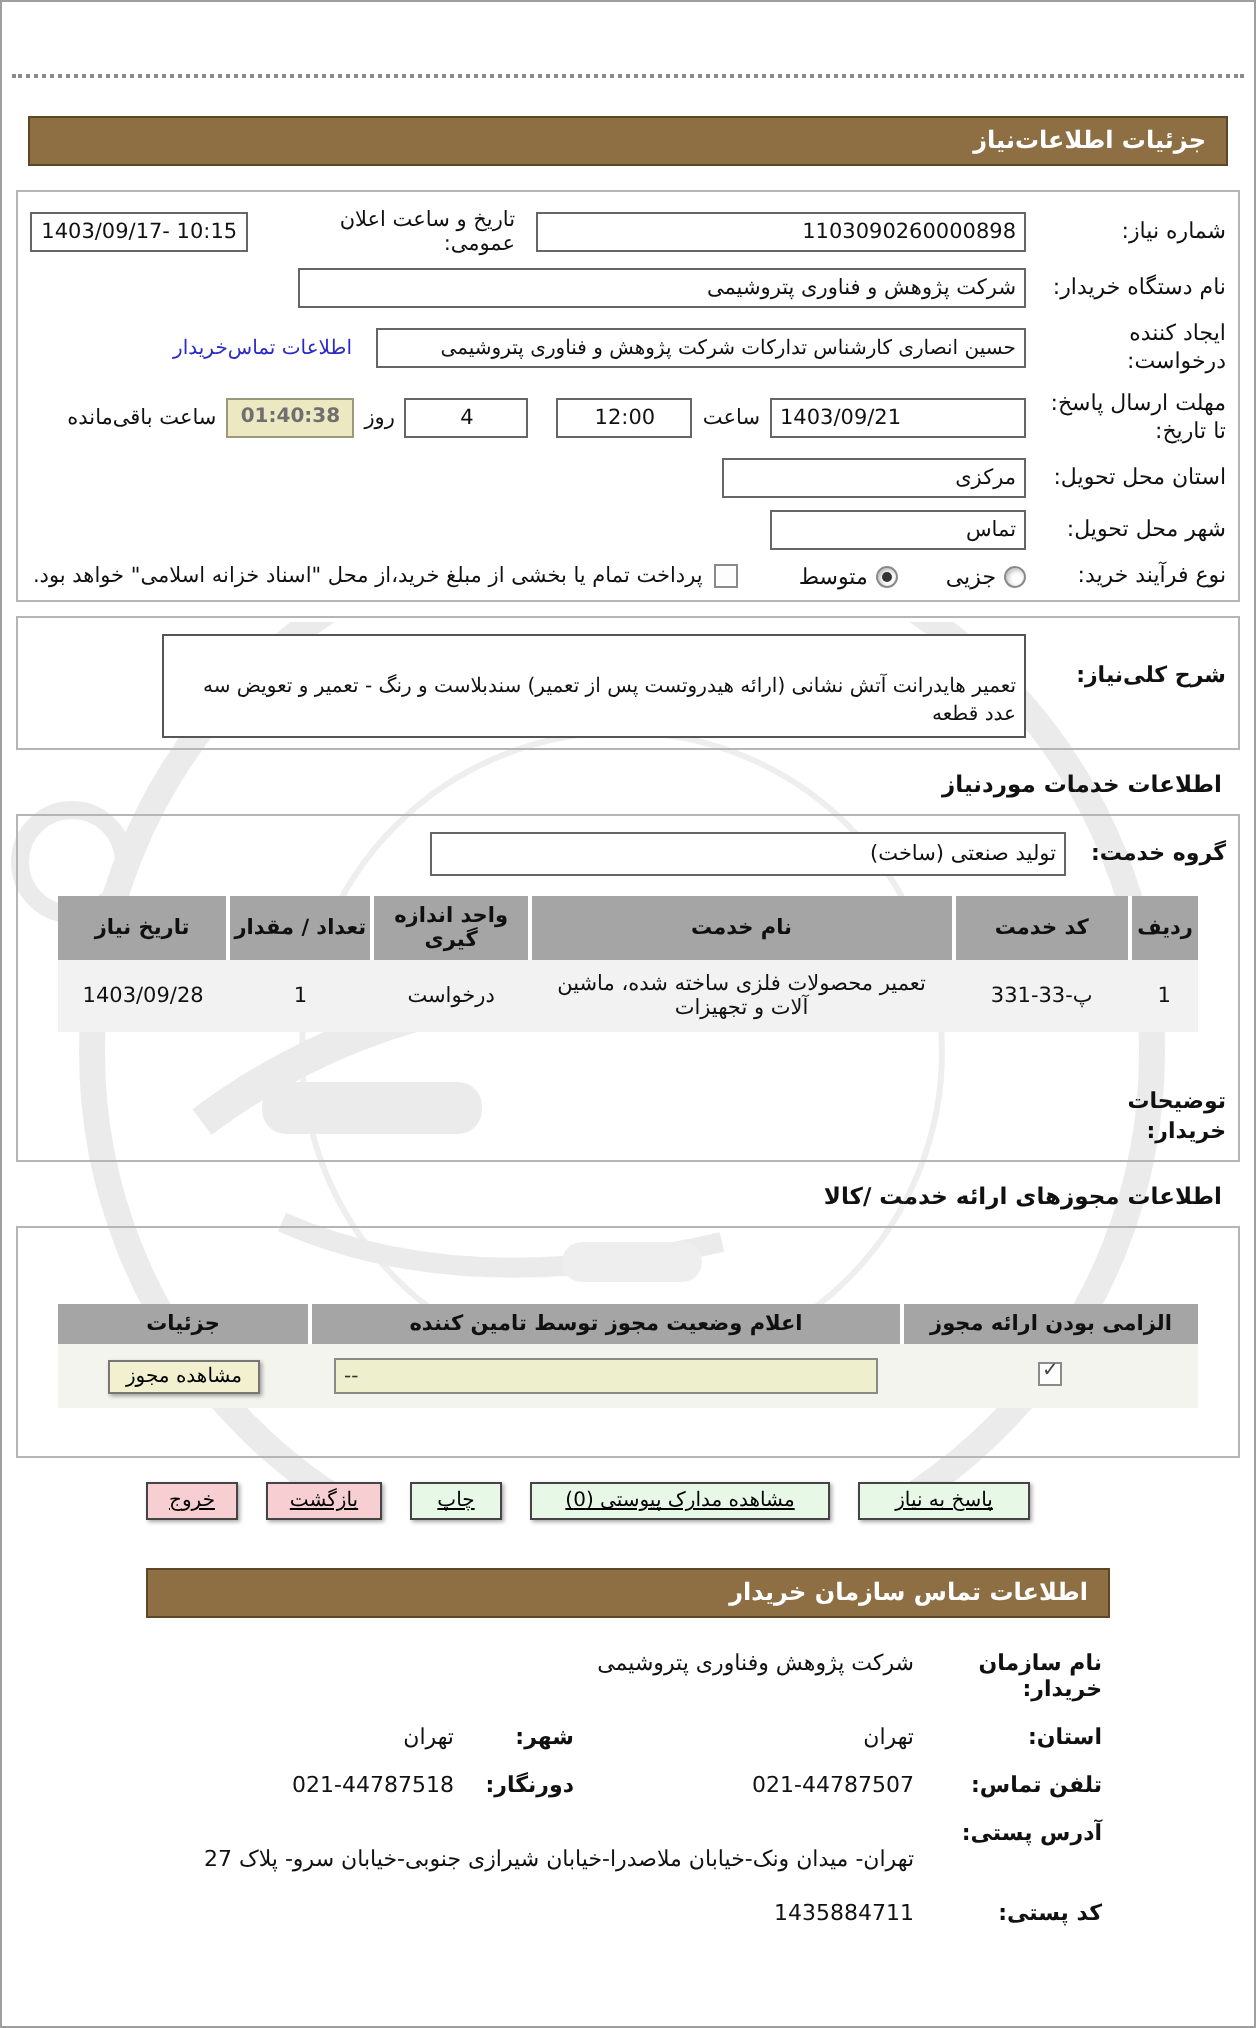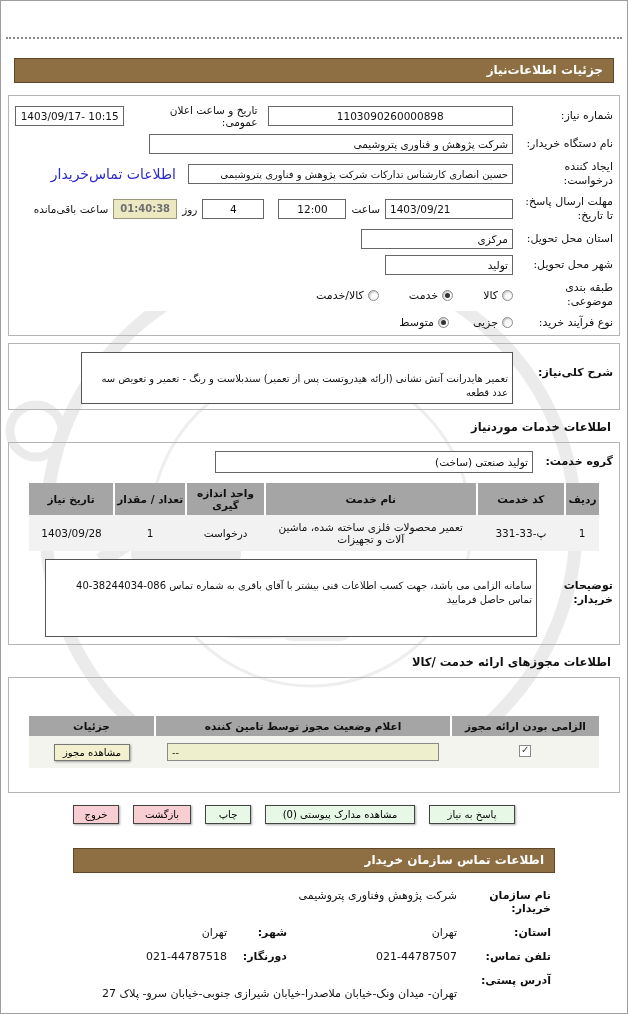--- a/index.html
+++ b/index.html
@@ -24,21 +24,21 @@
 
   .panel { border:1px solid #b5b5b5; margin:0 7px 7px 7px; padding:8px 6px 3px 6px; }
 
   .frow { display:flex; align-items:center; margin-bottom:6px; font-size:11px; }
   .flabel { flex:0 0 100px; width:100px; padding-left:4px; line-height:1.3; }
   .ibox {
     border:1px solid #666; background:#fff; height:20px; min-height:20px;
     display:flex; align-items:center; padding:0 4px; font-size:10.5px; overflow:hidden;
   }
   .ltr { direction:ltr; unicode-bidi:embed; }
-  .link { color:#2a2ac8; font-size:14px; margin-right:12px; cursor:pointer; }
+  .link { color:#2a2ac8; font-size:10px; margin-right:12px; cursor:pointer; }
 
   .count {
     background:#ece8c2; border:1px solid #9a9a7a; color:#6f6f6f;
     font-weight:bold; font-size:10px; width:64px; justify-content:center;
   }
   .smalllabel { font-size:10.5px; margin:0 5px; }
 
   .opts { display:flex; align-items:center; gap:30px; }
   .opt { display:flex; align-items:center; gap:4px; }
   .radio {
@@ -83,20 +83,21 @@
     box-shadow:1px 1px 2px rgba(0,0,0,.35); cursor:pointer;
     font-family:"DejaVu Sans", sans-serif;
   }
 
   .btns { display:flex; gap:14px; margin:12px 112px 0 0; }
   .btn {
     border:1px solid #444; font-size:10px; height:19px; padding:0 8px;
     display:flex; align-items:center; justify-content:center;
     box-shadow:1px 1px 2px rgba(0,0,0,.35); cursor:pointer;
     font-family:"DejaVu Sans", sans-serif;
+    text-decoration:underline;
   }
   .btn.green { background:#e7f8e7; }
   .btn.pink  { background:#f7ced2; }
   .w-respond{min-width:86px} .w-docs{min-width:150px} .w-print{min-width:46px}
   .w-back{min-width:58px} .w-exit{min-width:46px}
 
   .contact { margin:16px 76px 0 0; font-size:11px; }
   .crow { display:flex; align-items:flex-start; margin-bottom:11px; }
   .clabel  { flex:0 0 94px; font-weight:bold; }
   .cvalue  { width:170px; }
@@ -122,21 +123,21 @@
   <div class="dotted"></div>
 
   <div class="content">
 
     <div class="brownbar bar1">جزئیات اطلاعات‌نیاز</div>
 
     <div class="panel">
 
       <div class="frow">
         <div class="flabel">شماره نیاز:</div>
-        <div class="ibox" style="width:252px; justify-content:center;">
+        <div class="ibox" style="width:252px; justify-content:flex-start;">
           <span class="ltr">1103090260000898</span>
         </div>
         <div class="smalllabel" style="margin:0 10px;">تاریخ و ساعت اعلان عمومی:</div>
         <div class="ibox" style="width:112px; justify-content:center;">
           <span class="ltr">1403/09/17- 10:15</span>
         </div>
       </div>
 
       <div class="frow">
         <div class="flabel">نام دستگاه خریدار:</div>
@@ -168,53 +169,40 @@
         <span class="smalllabel" style="font-size:10.5px;">ساعت باقی‌مانده</span>
       </div>
 
       <div class="frow">
         <div class="flabel">استان محل تحویل:</div>
         <div class="ibox" style="width:152px;">مرکزی</div>
       </div>
 
       <div class="frow">
         <div class="flabel">شهر محل تحویل:</div>
-        <div class="ibox" style="width:128px;">تولید</div>
-      </div>
-
-      <div class="frow">
-        <div class="flabel">طبقه بندی موضوعی:</div>
-        <div class="opts">
-            <span class="opt">
-              <span class="radio"></span>
-              <span>کالا</span>
-            </span>
-            <span class="opt">
-              <span class="radio on"></span>
-              <span>خدمت</span>
-            </span>
-            <span class="opt">
-              <span class="radio"></span>
-              <span>کالا/خدمت</span>
-            </span>
-          </div>
-      </div>
+        <div class="ibox" style="width:128px;">تماس</div>
+      </div>
+
 
       <div class="frow" style="margin-bottom:2px;">
         <div class="flabel">نوع فرآیند خرید:</div>
         <div class="opts" style="gap:24px;">
             <span class="opt">
               <span class="radio"></span>
               <span>جزیی</span>
             </span>
             <span class="opt">
               <span class="radio on"></span>
               <span>متوسط</span>
             </span>
           </div>
+        <span class="opt" style="margin-right:30px; gap:6px;">
+          <span class="checkbox"></span>
+          <span style="font-size:10.5px;">پرداخت تمام یا بخشی از مبلغ خرید،از محل "اسناد خزانه اسلامی" خواهد بود.</span>
+        </span>
       </div>
     </div>
 
     <div class="panel">
       <div class="frow" style="align-items:flex-start; margin-bottom:2px;">
         <div class="flabel" style="font-weight:bold; padding-top:14px;">شرح کلی‌نیاز:</div>
         <div class="tbox desc-box">تعمیر هایدرانت آتش نشانی (ارائه هیدروتست پس از تعمیر) سندبلاست و رنگ - تعمیر و تعویض سه عدد قطعه</div>
       </div>
     </div>
 
@@ -244,21 +232,20 @@
               <td>تعمیر محصولات فلزی ساخته شده، ماشین آلات و تجهیزات</td>
               <td>درخواست</td>
               <td>1</td>
               <td>1403/09/28</td>
             </tr>
           </tbody>
       </table>
 
       <div class="frow" style="align-items:flex-start; margin-bottom:4px;">
         <div class="flabel" style="font-weight:bold; flex-basis:76px; width:76px; padding-top:20px;">توضیحات خریدار:</div>
-        <div class="tbox notes-box">سامانه الزامی می باشد، جهت کسب اطلاعات فنی بیشتر با آقای باقری به شماره تماس  086-38244034-40 تماس حاصل فرمایید</div>
       </div>
     </div>
 
     <div class="sectionlabel">اطلاعات  مجوزهای ارائه خدمت /کالا</div>
 
     <div class="panel" style="padding-top:28px; padding-bottom:16px;">
       <table class="lic-table">
         <thead>
             <tr>
               <th>الزامی بودن ارائه مجوز</th>

